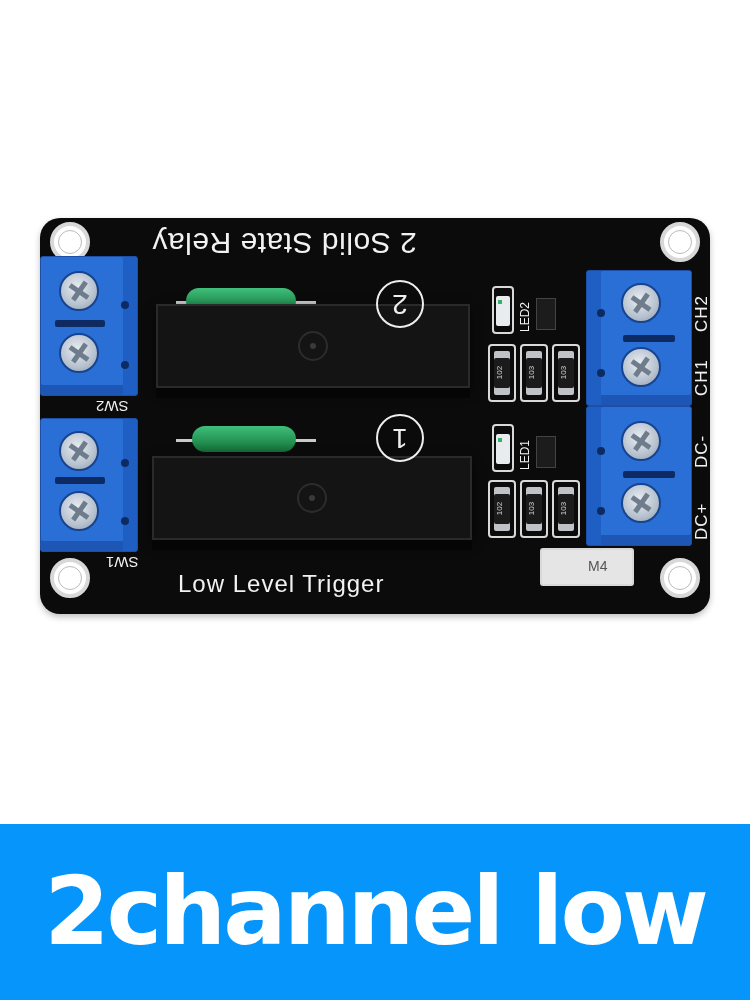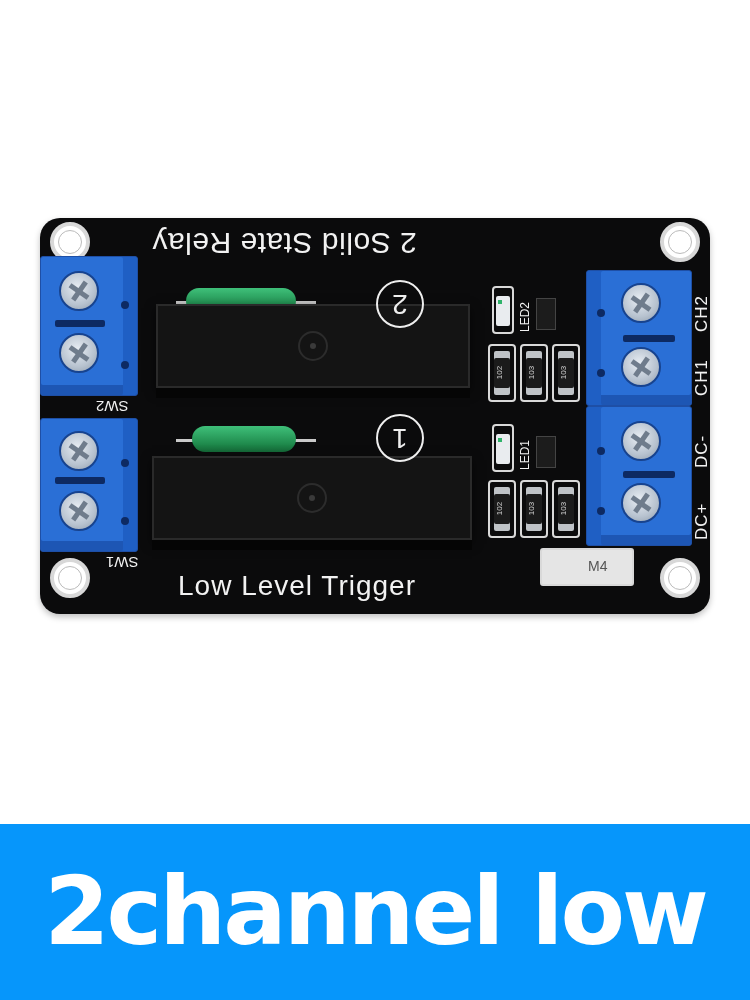--- a/index.html
+++ b/index.html
@@ -18,21 +18,21 @@
     .hole {
       position: absolute; width: 40px; height: 40px; border-radius: 50%;
       background: #ffffff; border: 4px solid #d8d8d8; box-sizing: border-box;
     }
     .hole::after {
       content: ""; position: absolute; left: 4px; top: 4px; width: 24px; height: 24px;
       border-radius: 50%; background: #ffffff; border: 1px solid #bbb; box-sizing: border-box;
     }
     .silk { position: absolute; color: #f2f2f2; white-space: nowrap; }
     .title-silk { font-size: 30px; transform: rotate(180deg); letter-spacing: 0.5px; }
-    .trigger-silk { font-size: 28px; letter-spacing: 1px; }
+    .trigger-silk { font-size: 24px; letter-spacing: 1px; }
     .vert { transform: rotate(-90deg); transform-origin: left top; font-size: 17px; letter-spacing: 1px; }
     .flip { transform: rotate(180deg); font-size: 15px; }
 
     
     .terminal {
       position: absolute; background: #2a6fd6;
       border: 1px solid #1e4fa6; border-radius: 3px;
       box-shadow: inset -14px 0 0 #1f5fc4, inset 0 -10px 0 #1d56b4;
     }
     .terminal.right { box-shadow: inset 14px 0 0 #1f5fc4, inset 0 -10px 0 #1d56b4; }

